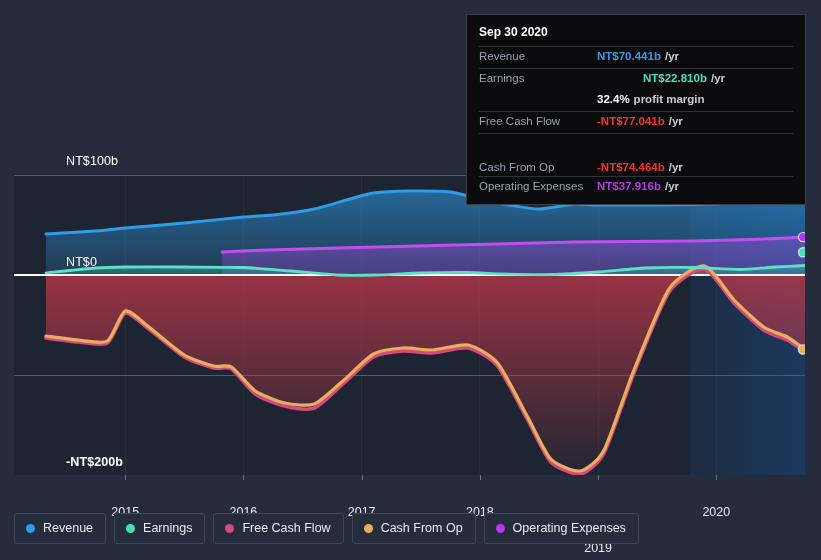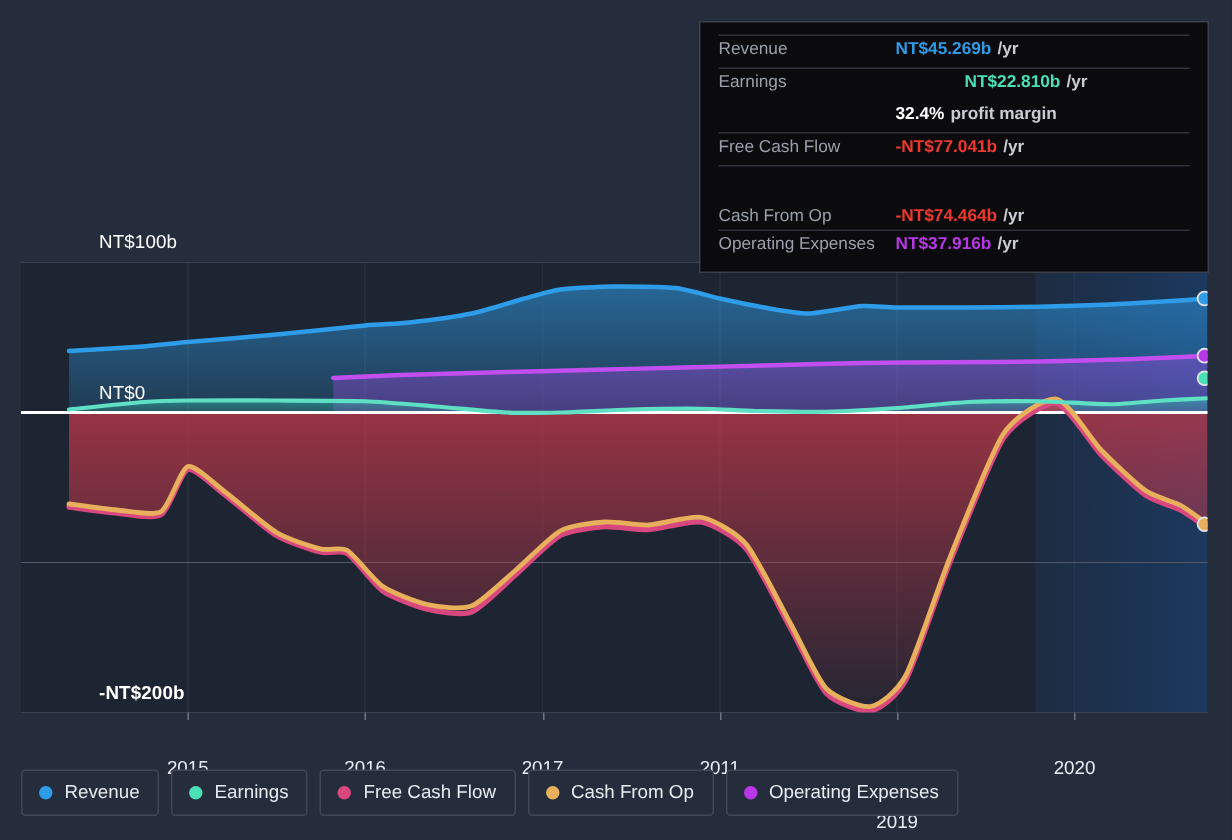--- a/index.html
+++ b/index.html
@@ -199,33 +199,34 @@
   <div class="axis-label y-zero">NT$0</div>
   <div class="axis-label y-bottom">-NT$200b</div>
 
   <div id="x-ticks">
       <div class="x-tick" style="left: 125.21px;">2015</div>
       <div style="position: absolute; top: 475px; width: 1px; height: 5px; background: rgb(107, 115, 133); left: 125.21px;"></div>
       <div class="x-tick" style="left: 243.435px;">2016</div>
       <div style="position: absolute; top: 475px; width: 1px; height: 5px; background: rgb(107, 115, 133); left: 243.435px;"></div>
       <div class="x-tick" style="left: 361.659px; text-align: right;">2017</div>
       <div style="position: absolute; top: 475px; width: 1px; height: 5px; background: rgb(107, 115, 133); left: 361.659px;"></div>
-      <div class="x-tick" style="left: 479.883px;">2011</div>
+      <div class="x-tick" style="left: 479.883px;">2018</div>
       <div style="position: absolute; top: 475px; width: 1px; height: 5px; background: rgb(107, 115, 133); left: 479.883px;"></div>
       <div class="x-tick" style="left: 598.107px; margin-top: 36px;">2019</div>
       <div style="position: absolute; top: 475px; width: 1px; height: 5px; background: rgb(107, 115, 133); left: 598.107px;"></div>
       <div class="x-tick" style="left: 716.332px;">2020</div>
       <div style="position: absolute; top: 475px; width: 1px; height: 5px; background: rgb(107, 115, 133); left: 716.332px;"></div>
     </div>
 
   <div class="tooltip">
+    <div class="tt-date">Sep 30 2020</div>
     <div id="tt-rows">
         <div class="tt-row">
           <div class="tt-key">Revenue</div>
-          <div class="tt-val" style="color: rgb(46, 156, 232);">NT$45.269b</div>
+          <div class="tt-val" style="color: rgb(46, 156, 232);">NT$70.441b</div>
           <div class="tt-suffix">/yr</div>
         </div>
         <div class="tt-row">
           <div class="tt-key">Earnings</div>
           <div class="tt-val" style="color: rgb(74, 224, 182); padding-left: 46px;">NT$22.810b</div>
           <div class="tt-suffix">/yr</div>
         </div>
         <div class="tt-row no-rule">
           <div class="tt-key"></div>
           <div class="tt-val" style="color: rgb(255, 255, 255);">32.4%</div>

